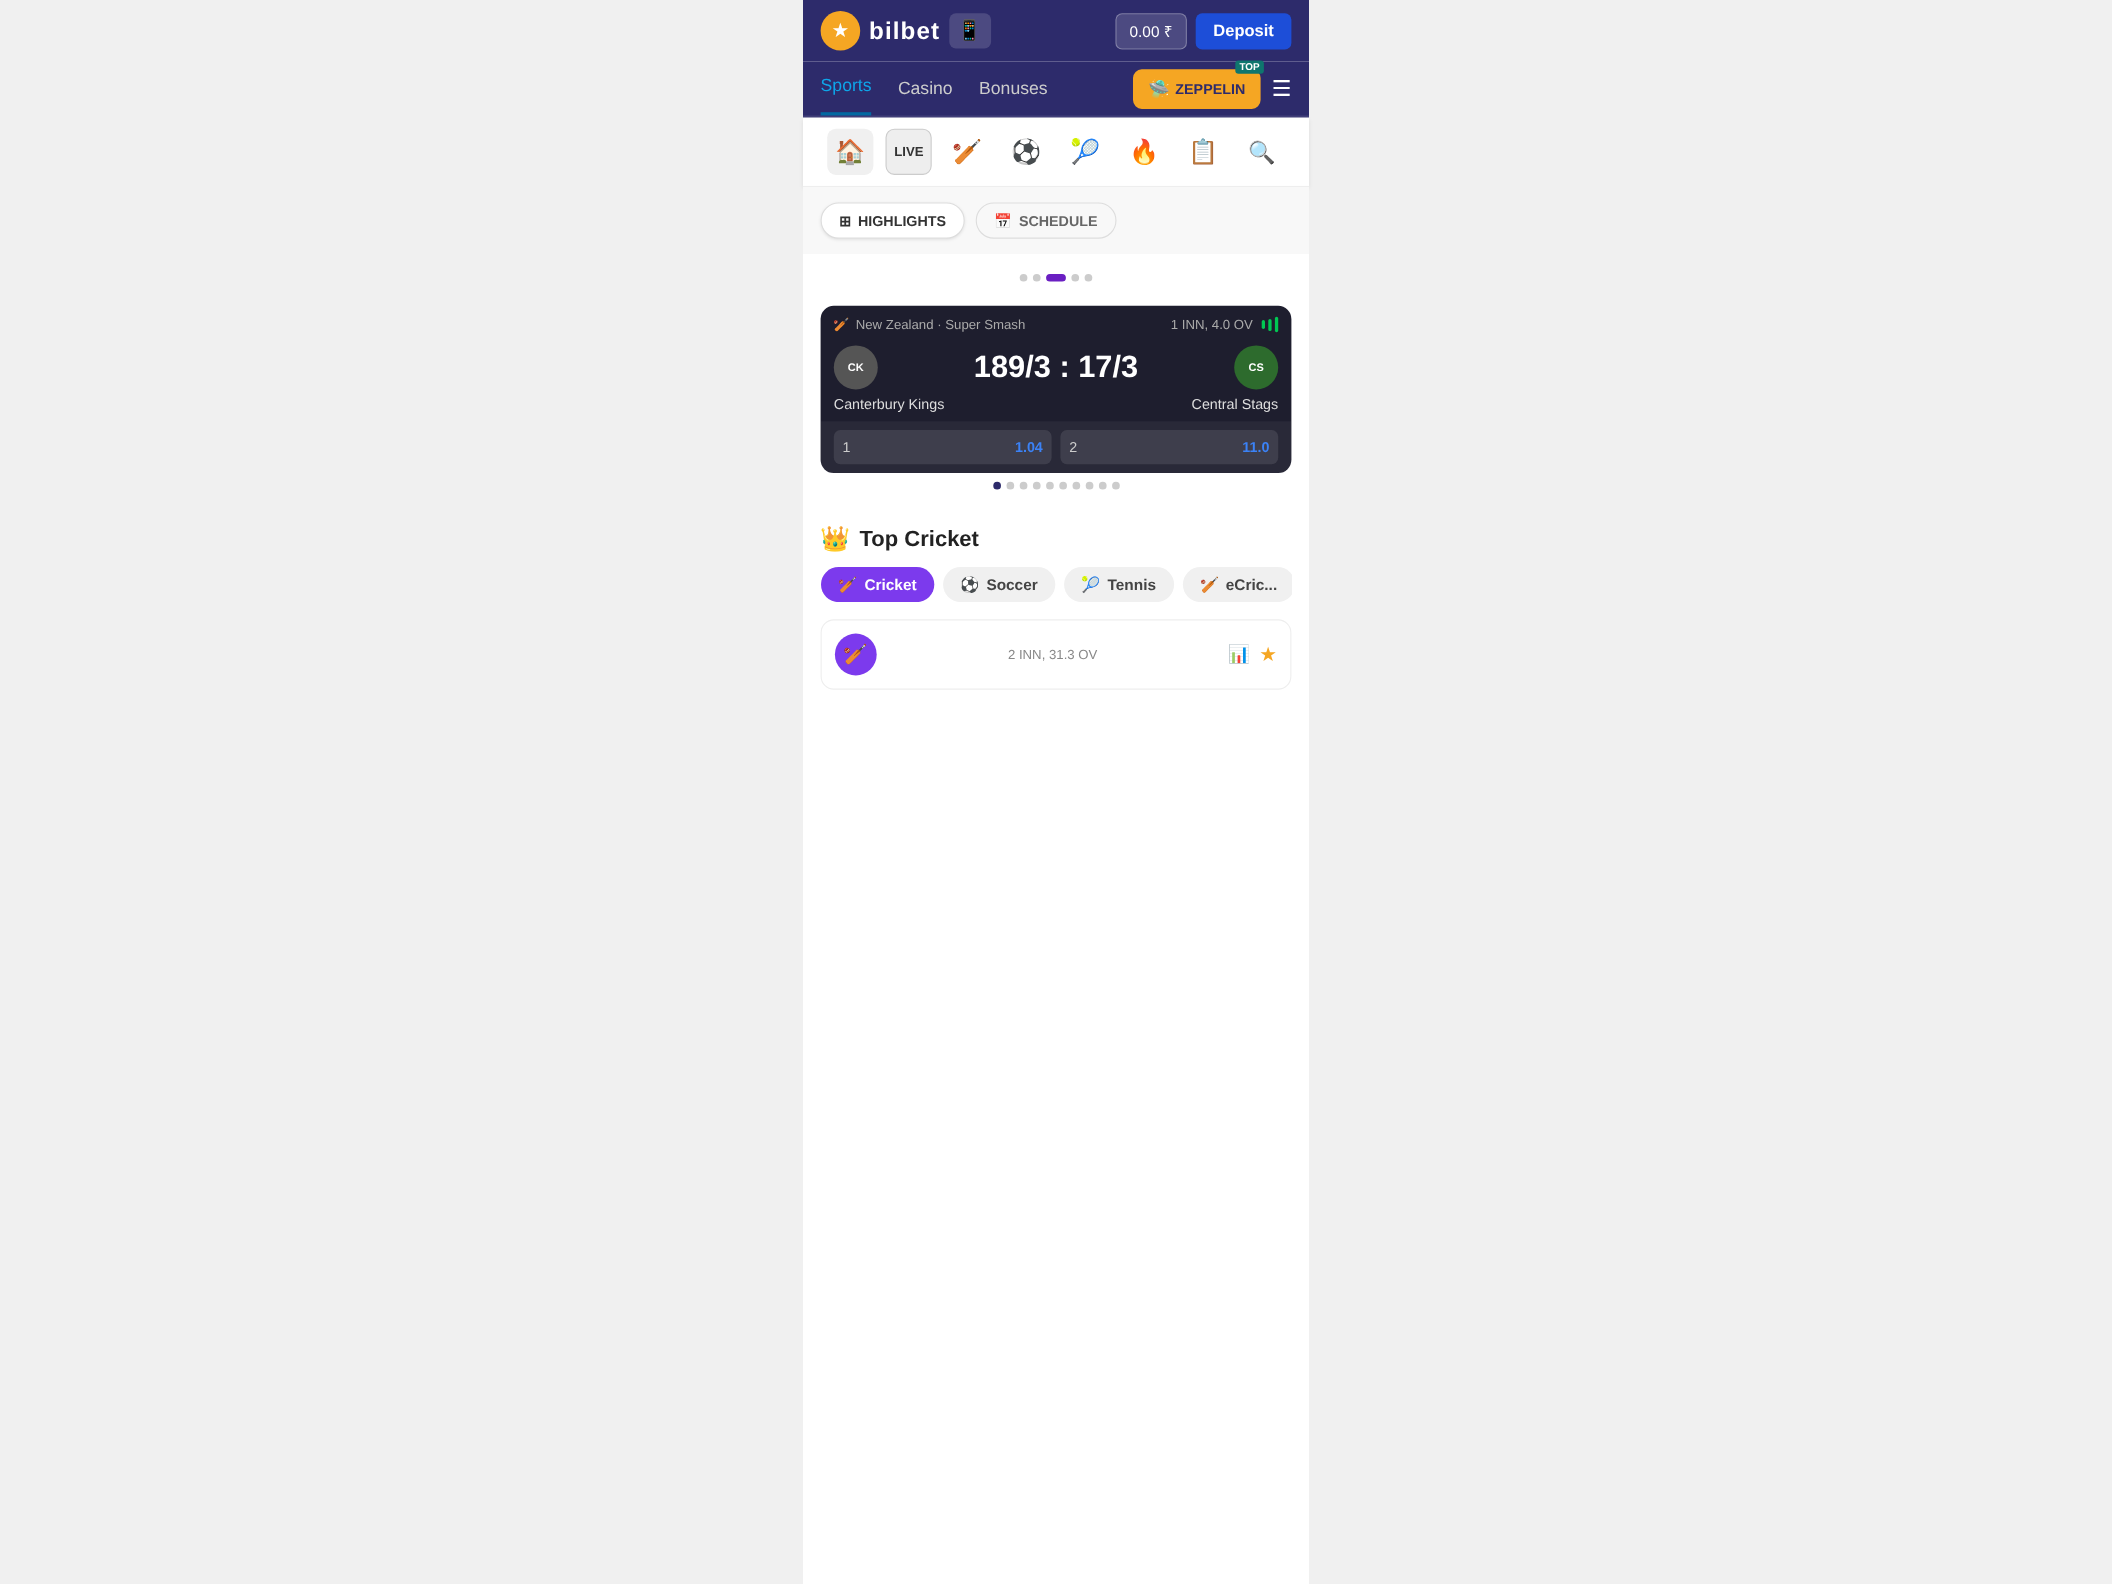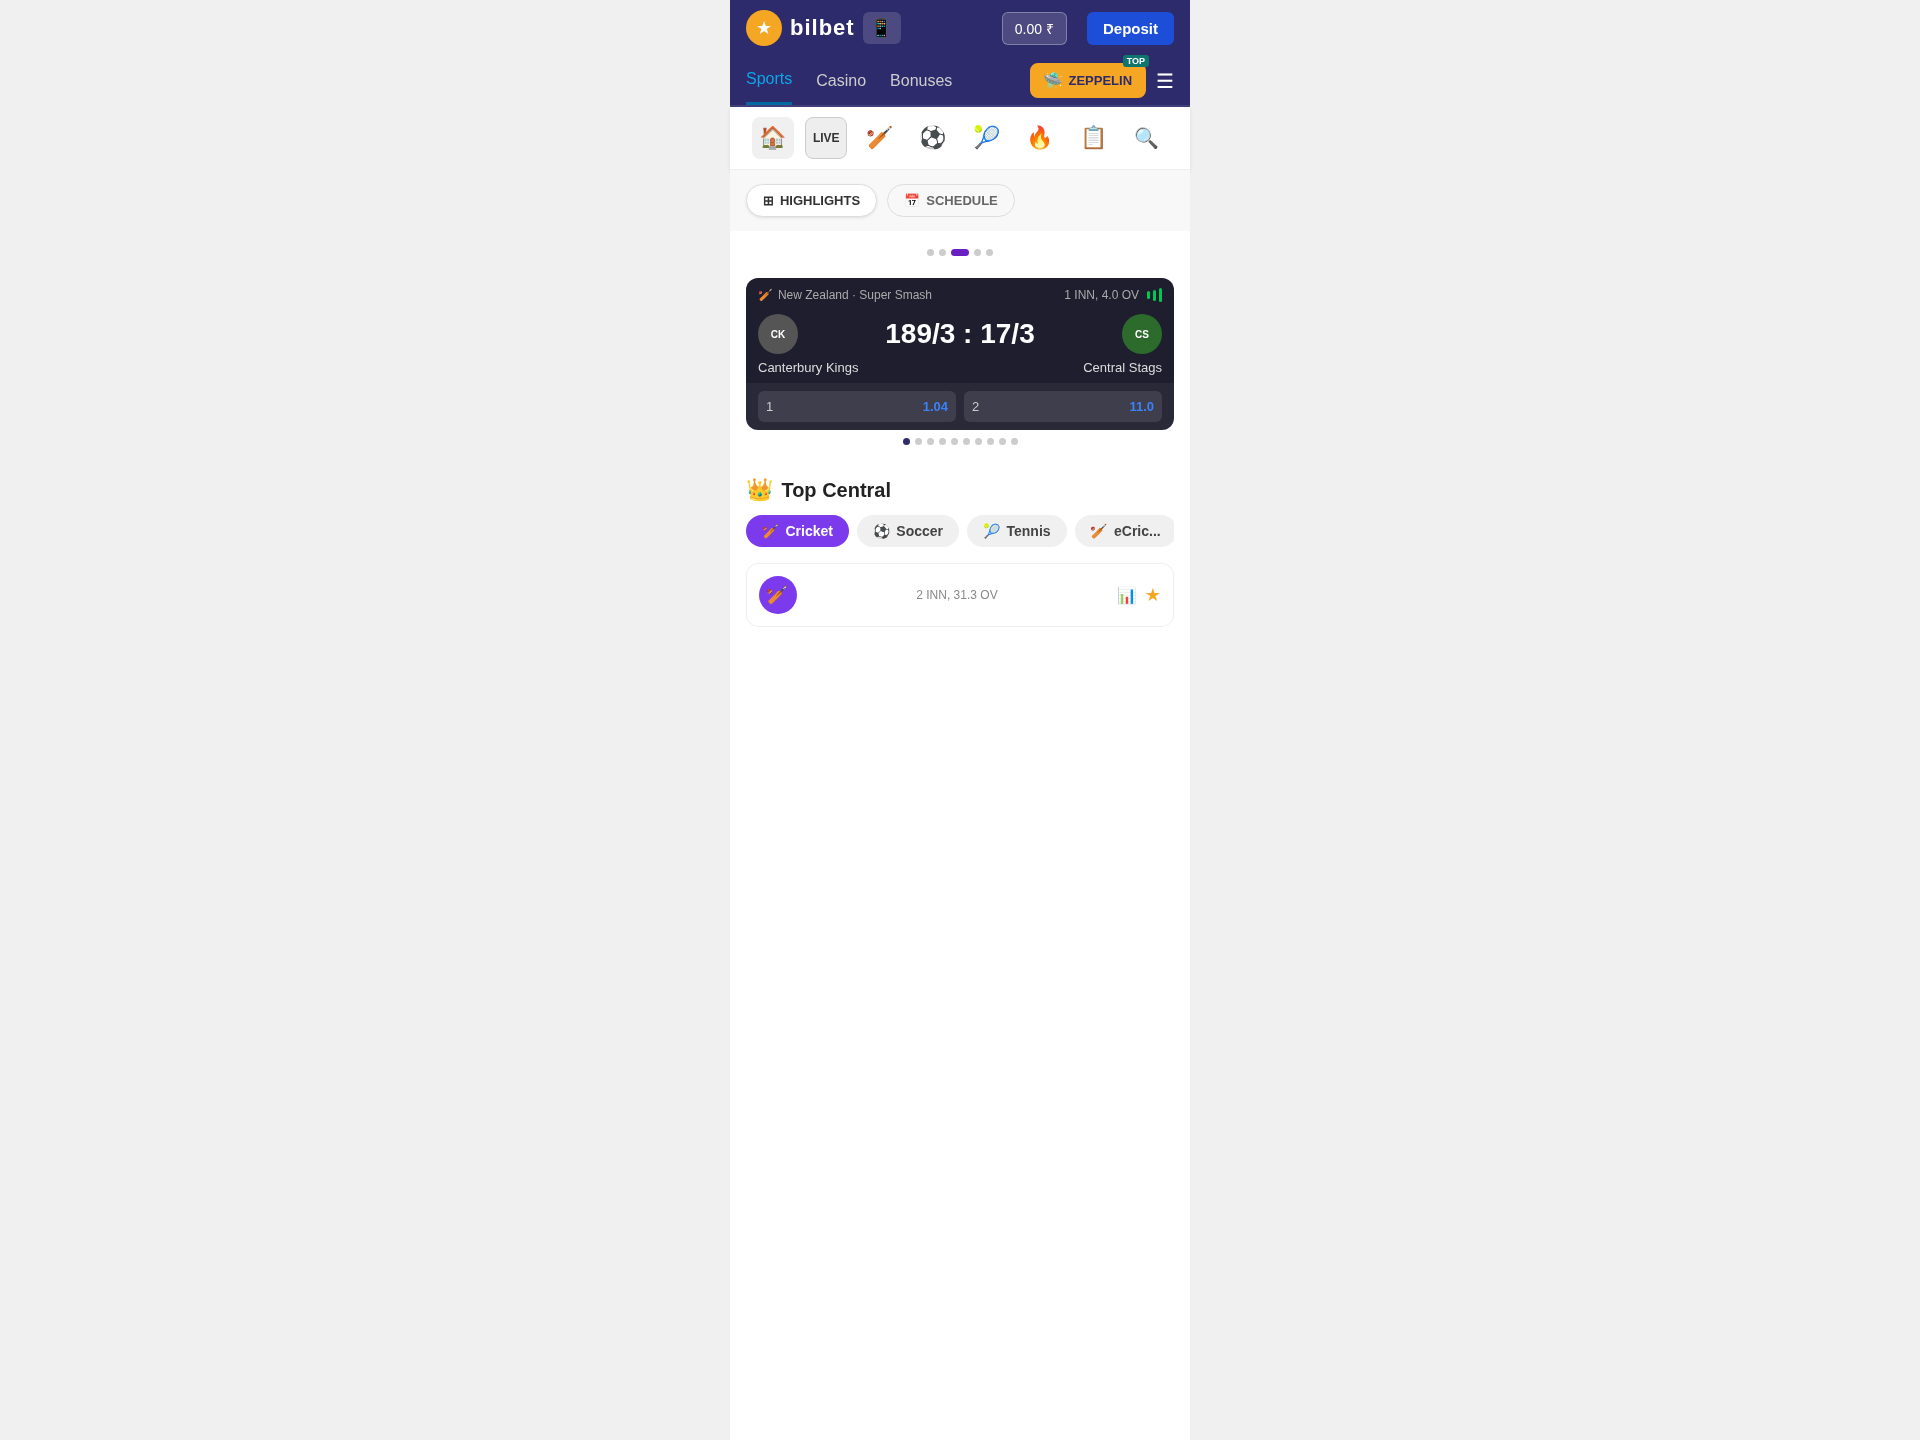--- a/index.html
+++ b/index.html
@@ -478,21 +478,21 @@
 <body>
 
 <div class="phone-container">
 
   <div class="header">
     <div class="logo-area">
       <div class="logo-star">★</div>
       <span class="logo-text">bilbet</span>
       <div class="android-icon">📱</div>
     </div>
-    <div style="display:flex;align-items:flex-end;gap:20px;">
+    <div style="display:flex;align-items:flex-end;gap:8px;">
       <div class="balance-btn">
         <span>0.00 ₹</span>
       </div>
       <button class="deposit-btn">Deposit</button>
     </div>
   </div>
 
   <div class="nav-bar">
     <a class="nav-item active">Sports</a>
     <a class="nav-item">Casino</a>
@@ -585,21 +585,21 @@
       <div class="match-dot"></div>
       <div class="match-dot"></div>
       <div class="match-dot"></div>
       <div class="match-dot"></div>
     </div>
   </div>
 
   <div class="top-matches">
     <div class="section-title">
       <span class="crown-icon">👑</span>
-      <span>Top Central</span>
+      <span>Top Cricket</span>
     </div>
     <div class="sport-tabs">
       <div class="sport-tab active">
         <span>🏏</span>
         <span>Cricket</span>
       </div>
       <div class="sport-tab inactive">
         <span>⚽</span>
         <span>Soccer</span>
       </div>

